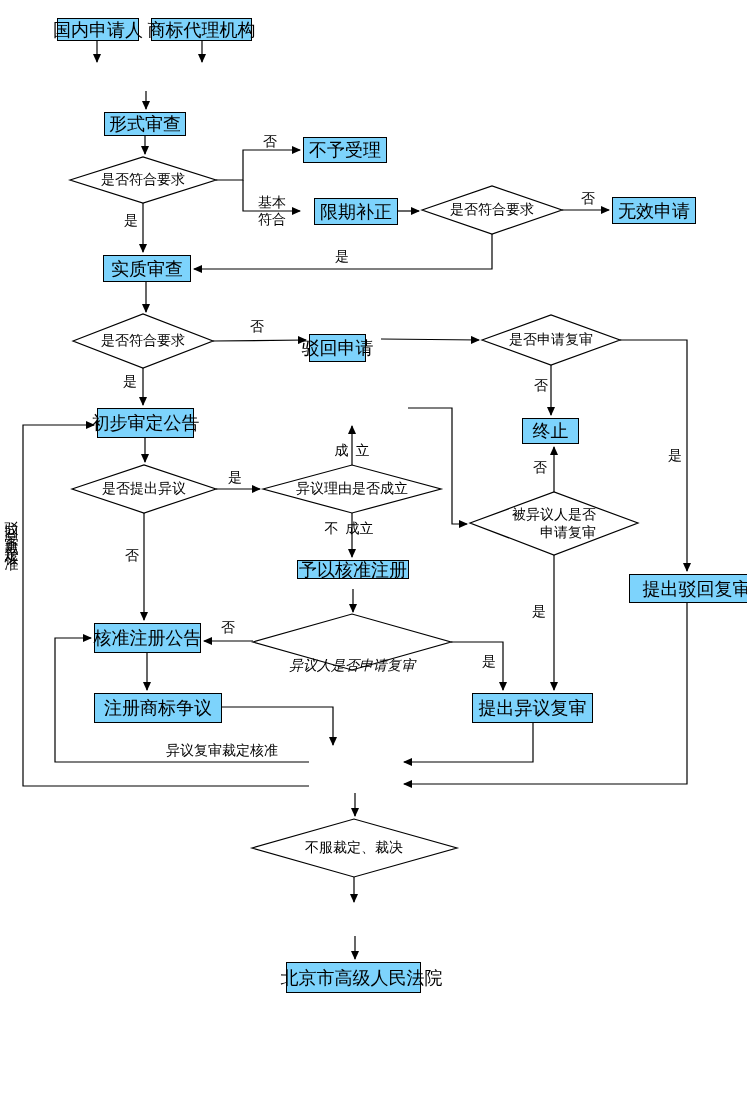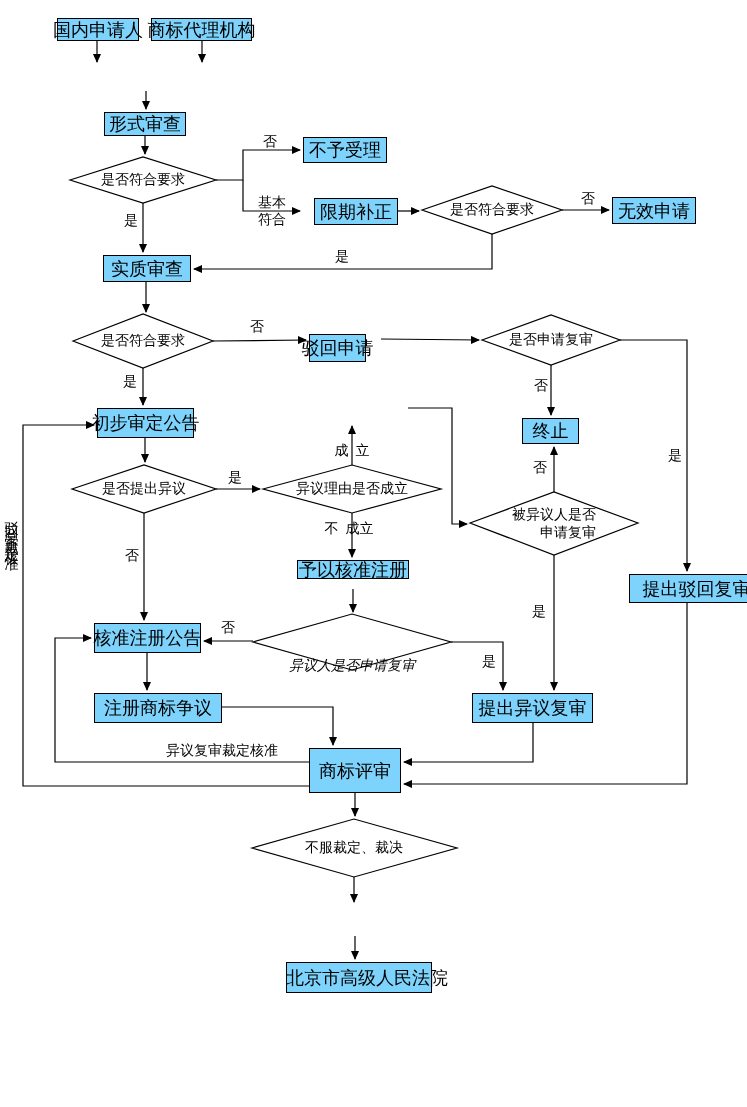--- a/index.html
+++ b/index.html
@@ -106,22 +106,21 @@
   <div class="box" style="left:612px;top:197px;width:84px;height:27px;">无效申请</div>
   <div class="box" style="left:103px;top:255px;width:88px;height:27px;">实质审查</div>
   <div class="box" style="left:309px;top:325px;width:57px;height:28px;margin-top:9px;">驳回申请</div>
   <div class="box" style="left:522px;top:418px;width:57px;height:26px;">终止</div>
   <div class="box" style="left:97px;top:408px;width:97px;height:30px;">初步审定公告</div>
   <div class="box" style="left:297px;top:560px;width:112px;height:19px;">予以核准注册</div>
   <div class="box" style="left:94px;top:623px;width:107px;height:30px;">核准注册公告</div>
   <div class="box" style="left:94px;top:693px;width:128px;height:30px;">注册商标争议</div>
   <div class="box" style="left:472px;top:693px;width:121px;height:30px;">提出异议复审</div>
   <div class="box" style="left:629px;top:574px;width:135px;height:29px;">提出驳回复审</div>
-  <div class="box" style="left:309px;top:748px;width:92px;height:45px;">商标评审</div>
-  <div class="box" style="left:286px;top:962px;width:146px;height:31px;padding-left:16px;">北京市高级人民法院</div>
+  <div class="box" style="left:286px;top:962px;width:135px;height:31px;padding-left:16px;">北京市高级人民法院</div>
 
   <div class="dtext" style="left:143px;top:180px;">是否符合要求</div>
   <div class="dtext" style="left:492px;top:210px;">是否符合要求</div>
   <div class="dtext" style="left:143px;top:341px;">是否符合要求</div>
   <div class="dtext" style="left:551px;top:340px;">是否申请复审</div>
   <div class="dtext" style="left:144px;top:489px;">是否提出异议</div>
   <div class="dtext" style="left:352px;top:489px;">异议理由是否成立</div>
   <div class="dtext" style="left:554px;top:523px;">
     <span style="display:block;">被异议人是否</span>
     <span style="display:block;">申请复审</span>

